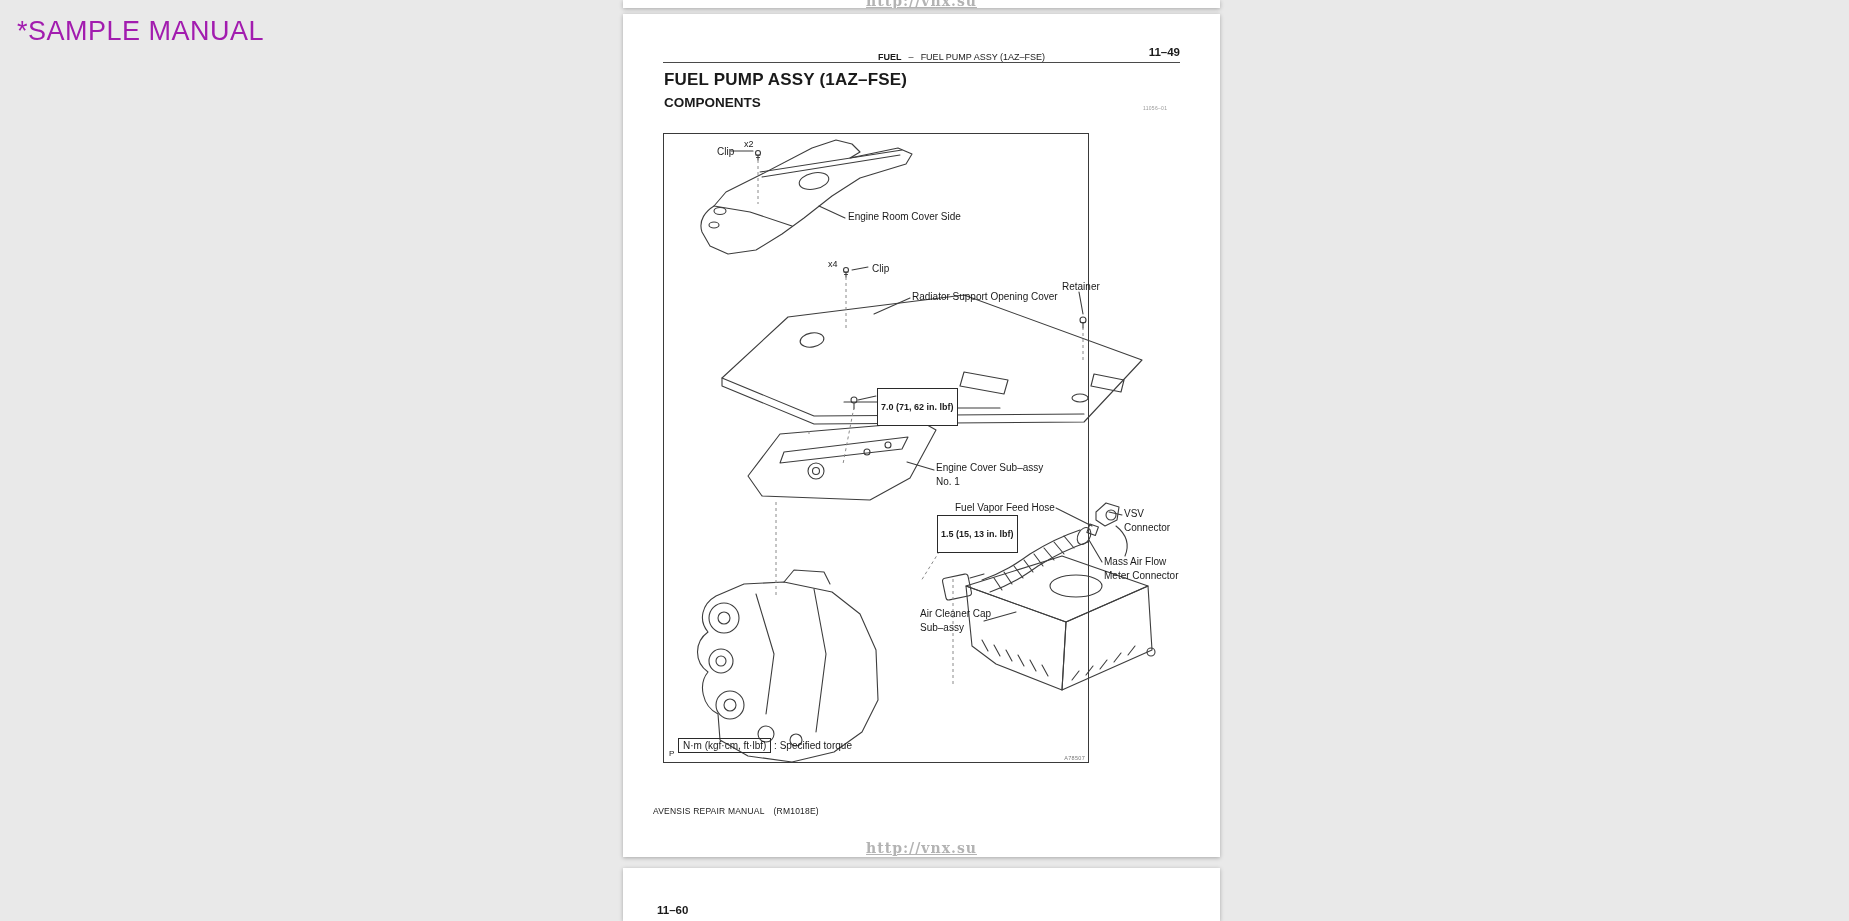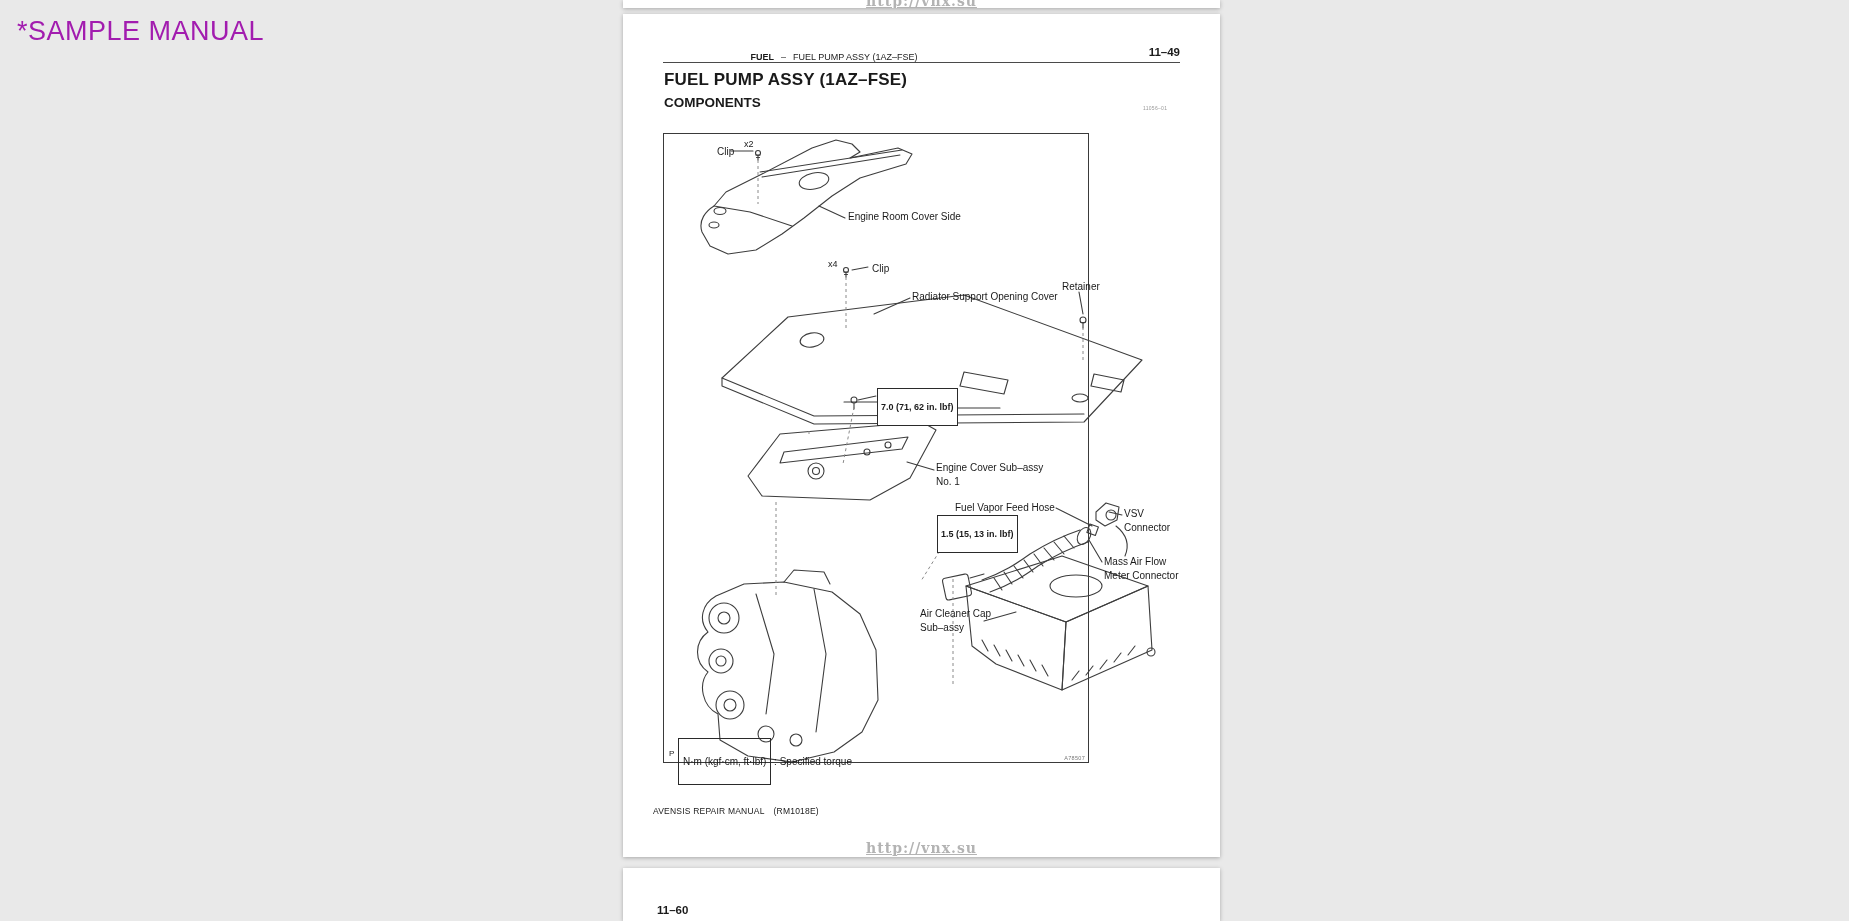--- a/index.html
+++ b/index.html
@@ -13,39 +13,39 @@
   .page-main  { top:14px; height:843px; }
   .page-next  { top:868px; height:53px; }
 
   .wm { position:absolute; left:0; width:100%; text-align:center;
         font-family:"DejaVu Serif", serif; font-weight:bold; font-size:14px;
         color:#b3b3b3; letter-spacing:1px; text-decoration:underline; }
   .page-above .wm { top:-7px; }
   .page-main  .wm { top:826px; }
 
   .hdr-rule { position:absolute; left:40px; top:48px; width:517px; border-top:1.6px solid #4a4a4a; }
-  .hdr-text { position:absolute; left:0; top:38px; width:422px; text-align:center; font-size:9px; line-height:10px; white-space:nowrap; }
+  .hdr-text { position:absolute; left:0; top:38px; width:422px; text-align:right; font-size:9px; line-height:10px; white-space:nowrap; }
   .hdr-text .sec { font-weight:bold; }
   .hdr-text .sep { margin:0 7px; color:#333; }
   .pageno  { position:absolute; left:457px; top:32px; width:100px; text-align:right; font-weight:bold; font-size:11.5px; }
   .pageno2 { position:absolute; left:34px; top:36px; font-weight:bold; font-size:11.5px; }
 
   .doc-title { position:absolute; left:41px; top:56px; font-size:17px; font-weight:bold; letter-spacing:.2px; }
   .doc-sub   { position:absolute; left:41px; top:81px; font-size:13.5px; font-weight:bold; }
   .figtop    { position:absolute; left:520px; top:91px; font-size:5px; color:#999; letter-spacing:.3px; }
 
   .diagram { position:absolute; left:40px; top:119px; width:426px; height:630px; border:1.3px solid #3a3a3a; }
   .diagram svg { position:absolute; left:0; top:0; }
 
   .lbl { position:absolute; font-size:10px; line-height:14px; white-space:nowrap; }
   .lbl.small { font-size:9px; }
   .torque { position:absolute; font-size:9px; font-weight:bold; border:1.2px solid #2a2a2a; background:#fff; padding:12px 3px; line-height:12px; white-space:nowrap; }
 
   .legend { position:absolute; left:14px; top:604px; font-size:10px; white-space:nowrap; }
-  .legend .box { border:1.1px solid #2a2a2a; padding:16px 4px; display:inline-block; line-height:13px; }
+  .legend .box { border:1.1px solid #2a2a2a; padding:0 4px; display:inline-block; line-height:13px; }
   .corner-p { position:absolute; left:5px; top:615px; font-size:8px; }
   .figcode  { position:absolute; right:3px; bottom:1px; font-size:5.5px; color:#777; letter-spacing:.3px; }
 
   .footer { position:absolute; left:30px; top:792px; font-size:8.5px; letter-spacing:.2px; }
   .footer .code { margin-left:9px; }
 </style>
 </head>
 <body>
 
 <div class="sample-label">*SAMPLE MANUAL</div>

